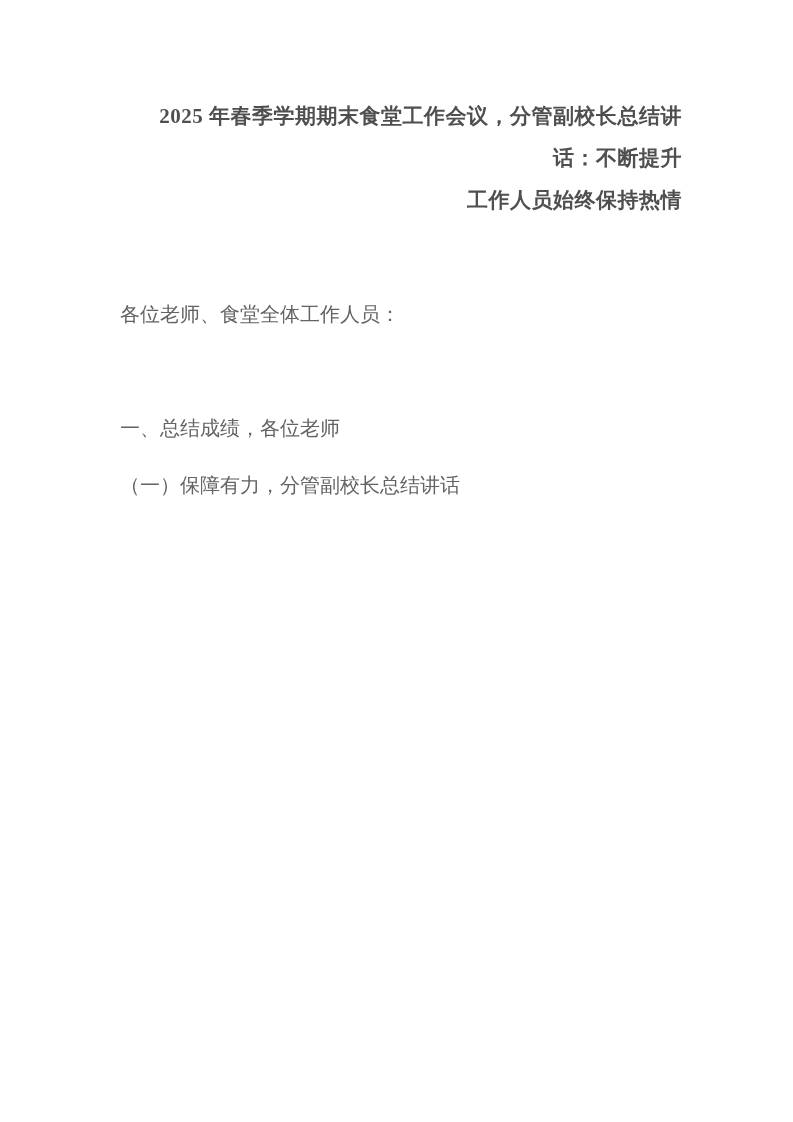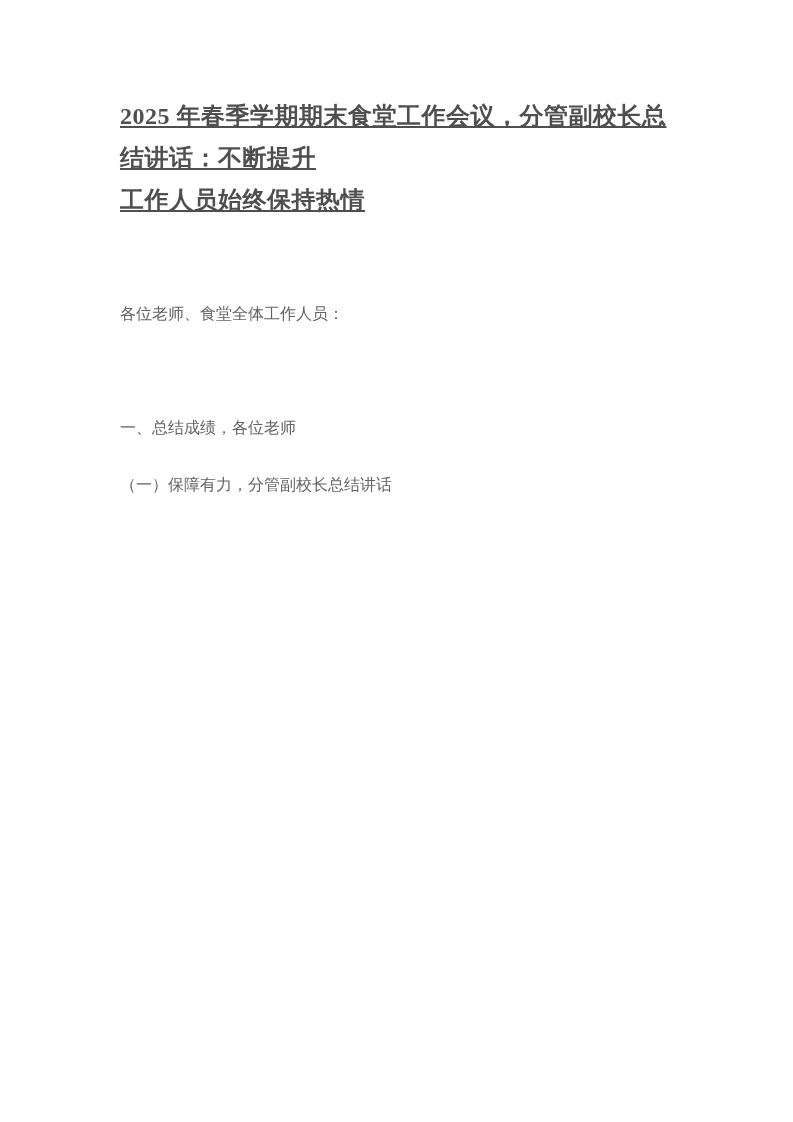--- a/index.html
+++ b/index.html
@@ -12,32 +12,31 @@
     width: 793px;
     height: 1122px;
     margin: 0 auto;
     background: #ffffff;
     box-sizing: border-box;
     padding: 95px 111px 40px 120px;
     overflow: hidden;
   }
   .doc-title {
     font-family: "Liberation Serif", "DejaVu Serif", serif;
-    font-size: 24px;
+    font-size: 21px;
     font-weight: bold;
     line-height: 42px;
     color: #4f4f4f;
-    text-align: left;
+    text-align: right;
     margin: 0 0 15px 0;
     letter-spacing: 0.5px;
-    text-decoration: underline;
   }
   .para {
     font-family: "Liberation Sans", "DejaVu Sans", sans-serif;
-    font-size: 16px;
+    font-size: 20px;
     line-height: 42px;
     color: #636363;
     text-align: justify;
     margin: 0 0 15px 0;
   }
   .blank-line {
     height: 42px;
     margin: 0 0 15px 0;
   }
 </style>

